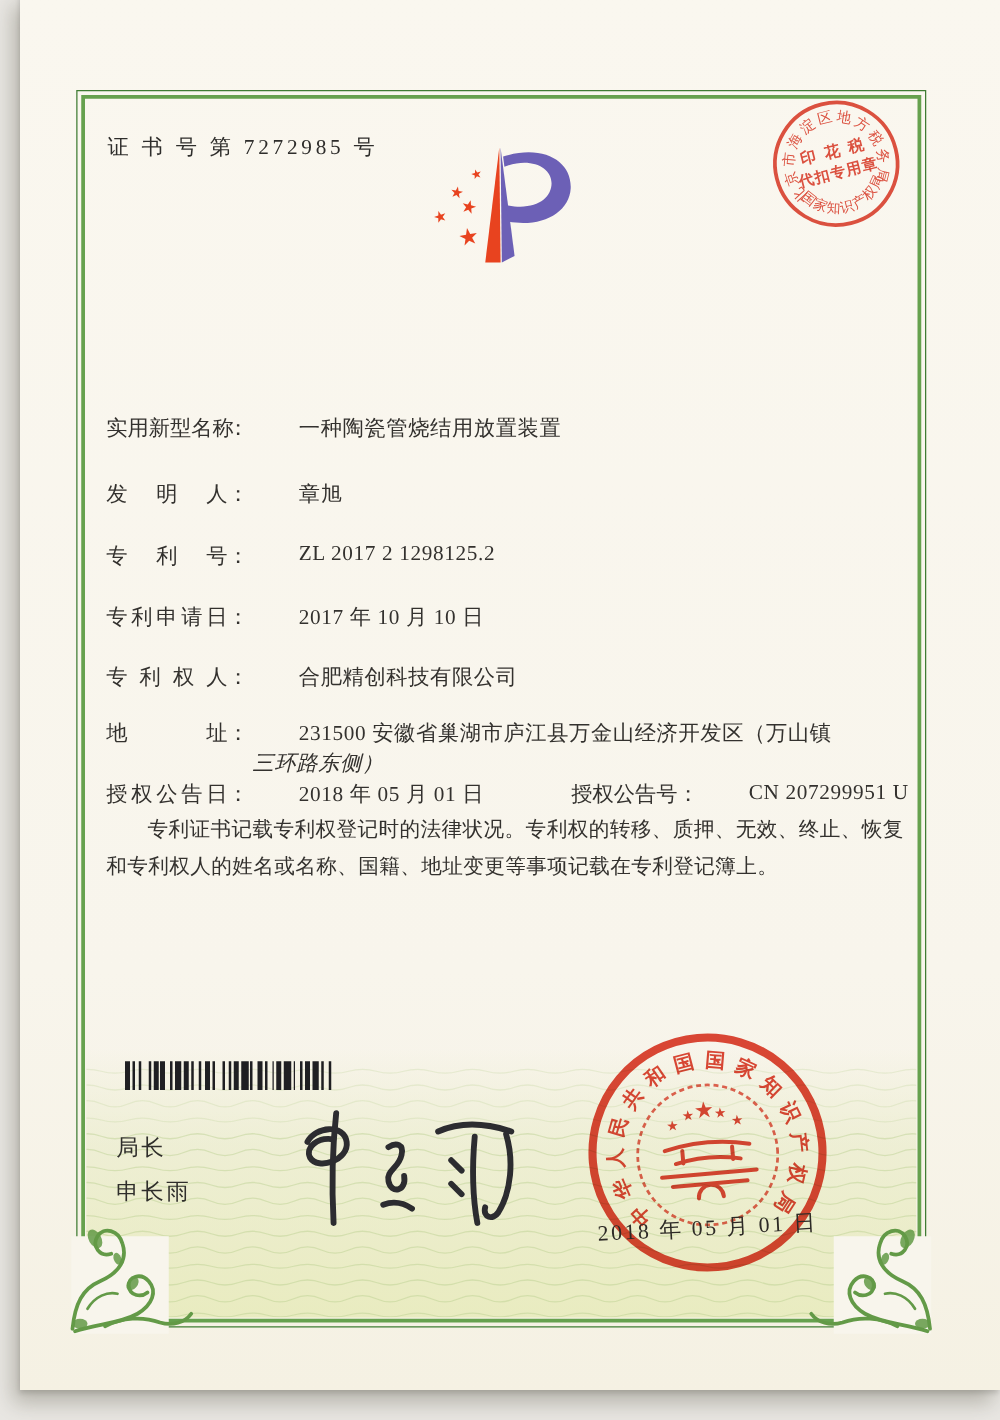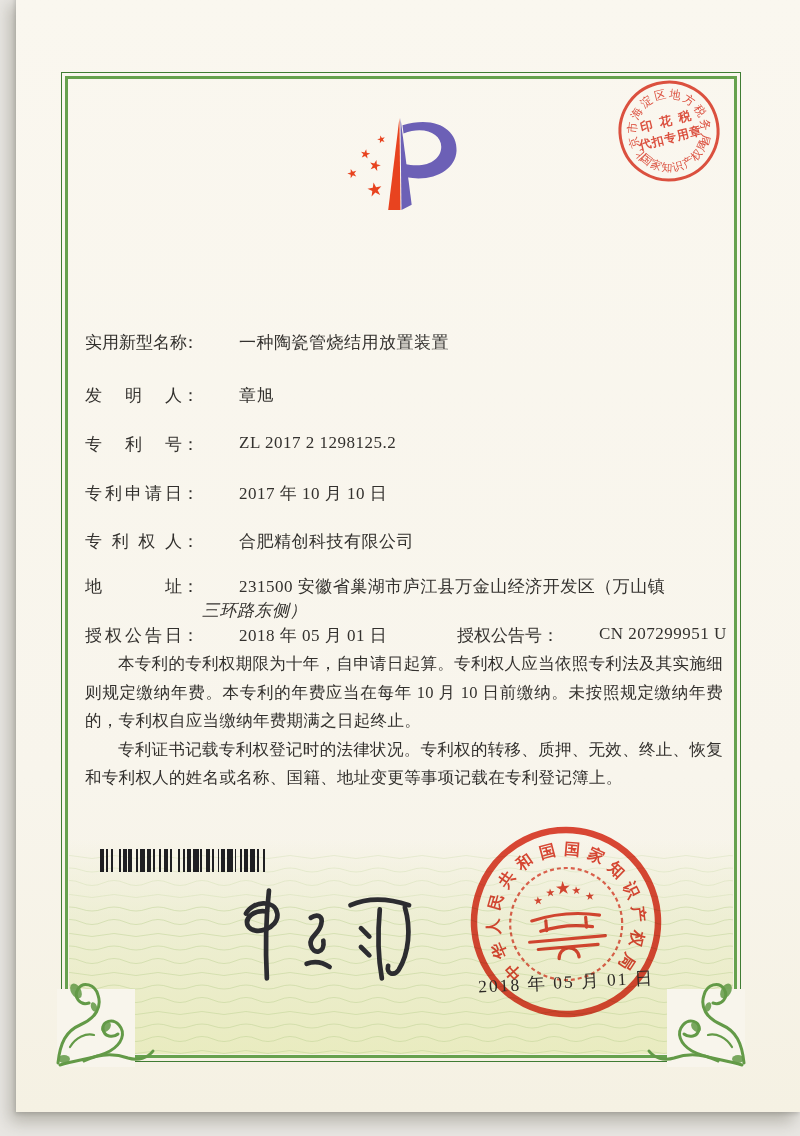--- a/index.html
+++ b/index.html
@@ -140,20 +140,21 @@
       </g>
       <g fill="currentColor" opacity=".85">
         <ellipse cx="26" cy="28" rx="5" ry="8" transform="rotate(-30 26 28)"></ellipse>
         <ellipse cx="56" cy="64" rx="4" ry="6" transform="rotate(40 56 64)"></ellipse>
         <ellipse cx="14" cy="96" rx="6" ry="4"></ellipse>
         <ellipse cx="44" cy="44" rx="3" ry="5" transform="rotate(-20 44 44)"></ellipse>
       </g>
     </svg>
   </div>
 
+  <div class="cert-no">证 书 号 第 7272985 号</div>
 
   <svg class="logo" viewBox="0 0 125 100">
     <polygon points="59,6 48,96 60,96" fill="#e8431f"></polygon>
     <polygon points="60,6 61,96 71,91" fill="#6c60b6"></polygon>
     <path d="M62,13 C94,3 116,17 115,38 C114,57 92,69 66,64 L64,51 C87,56 100,46 100,34 C100,21 83,13 63,21 Z" fill="#6c60b6"></path>
     <g fill="#e8431f" font-size="10" text-anchor="middle">
       <text x="42" y="30" font-size="10" transform="rotate(-15 42 30)">★</text>
       <text x="25" y="45" font-size="12" transform="rotate(10 25 45)">★</text>
       <text x="14" y="64" font-size="12" transform="rotate(-18 14 64)">★</text>
       <text x="34" y="57" font-size="14" transform="rotate(14 34 57)">★</text>
@@ -212,21 +213,20 @@
     </div>
     <div class="frow" style="top:630px">
       <span class="flabel">授权公告日</span><span class="fcolon">：</span><span class="fvalue">2018 年 05 月 01 日</span>
       <span class="frow-right">
         <span>授权公告号</span><span class="fcolon">：</span><span class="fvalue">CN 207299951 U</span>
       </span>
     </div>
   </div>
 
   <div class="paras">
-    <p>本专利的专利权期限为十年，自申请日起算。专利权人应当依照专利法及其实施细则规定缴纳年费。本专利的年费应当在每年 10 月 10 日前缴纳。未按照规定缴纳年费的，专利权自应当缴纳年费期满之日起终止。</p>
     <p>专利证书记载专利权登记时的法律状况。专利权的转移、质押、无效、终止、恢复和专利权人的姓名或名称、国籍、地址变更等事项记载在专利登记簿上。</p>
   </div>
 
   <div class="barcode" id="barcode">
       <i style="width: 3.8px; background: rgb(31, 31, 34);"></i>
       <i style="width: 1.9px; background: transparent;"></i>
       <i style="width: 1.9px; background: rgb(31, 31, 34);"></i>
       <i style="width: 3.8px; background: transparent;"></i>
       <i style="width: 1.9px; background: rgb(31, 31, 34);"></i>
       <i style="width: 5.7px; background: transparent;"></i>
@@ -277,20 +277,24 @@
       <i style="width: 3.8px; background: rgb(31, 31, 34);"></i>
       <i style="width: 1.9px; background: transparent;"></i>
       <i style="width: 5.7px; background: rgb(31, 31, 34);"></i>
       <i style="width: 1.9px; background: transparent;"></i>
       <i style="width: 1.9px; background: rgb(31, 31, 34);"></i>
       <i style="width: 3.8px; background: transparent;"></i>
       <i style="width: 1.9px; background: rgb(31, 31, 34);"></i>
       <i style="width: 1.9px; background: transparent;"></i>
     </div>
 
+  <div class="director">
+    <div>局长</div>
+    <div>申长雨</div>
+  </div>
 
   <svg class="sig" viewBox="0 0 210 110">
     <g fill="none" stroke="currentColor" stroke-width="4.5" stroke-linecap="round">
       <path d="M60,12 C58,30 56,58 58,96"></path>
       <path d="M38,34 C44,22 66,20 68,34 C70,48 46,56 40,46 C36,38 46,30 58,32"></path>
       <path d="M100,38 C106,34 112,36 110,44 C108,54 98,56 100,64 C102,74 114,72 112,60"></path>
       <path d="M96,82 C104,79 112,81 118,85"></path>
       <path d="M138,26 C156,18 176,20 194,26"></path>
       <path d="M166,30 C164,52 164,74 168,96"></path>
       <path d="M190,28 C196,48 194,72 184,88 C180,94 172,92 174,84"></path>

